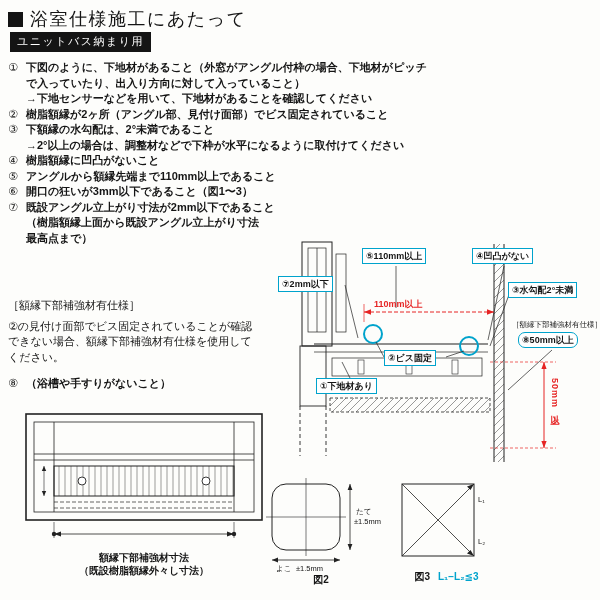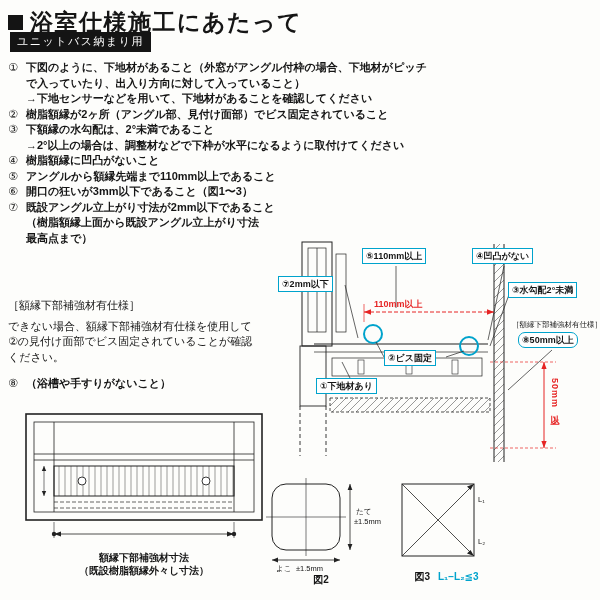--- a/index.html
+++ b/index.html
@@ -3,21 +3,21 @@
 <meta charset="utf-8">
 <style>
   * { margin:0; padding:0; box-sizing:border-box; }
   html,body { width:600px; height:600px; }
   body {
     position:relative; background:#fdfdfb; overflow:hidden;
     font-family:"Liberation Sans","DejaVu Sans",sans-serif; color:#151515;
   }
   .header { position:absolute; left:8px; top:7px; display:flex; align-items:center; gap:7px; }
   .title-bullet { width:15px; height:15px; background:#141414; flex:none; }
-  .page-title { font-size:23px; font-weight:bold; letter-spacing:1.5px; }
+  .page-title { font-size:18px; font-weight:normal; letter-spacing:1.5px; }
   .badge {
     position:absolute; left:10px; top:32px; background:#141414; color:#fff;
     font-size:11px; letter-spacing:1.5px; padding:2px 7px 3px;
   }
   .notes { position:absolute; left:8px; top:60px; width:588px; font-size:11px; line-height:15.5px; }
   .note { display:flex; }
   .note .num { flex:0 0 18px; }
   .note .nlines { flex:1;font-weight:bold; }
   .rei { position:absolute; left:8px; top:298px; width:256px; font-size:11px; line-height:15.5px; }
   .rei .heading { margin-bottom:5px; }
@@ -111,22 +111,22 @@
     <div class="nlines">
       <div>既設アングル立上がり寸法が2mm以下であること</div>
       <div>（樹脂額縁上面から既設アングル立上がり寸法</div>
       <div>最高点まで）</div>
     </div>
   </div>
 </div>
 
 <div class="rei">
   <div class="heading">［額縁下部補強材有仕様］</div>
+  <div>②の見付け面部でビス固定されていることが確認</div>
   <div>できない場合、額縁下部補強材有仕様を使用して</div>
-  <div>②の見付け面部でビス固定されていることが確認</div>
   <div>ください。</div>
   <div class="note item">
     <span class="num">⑧</span>
     <div class="nlines">
       <div>（浴槽や手すりがないこと）</div>
     </div>
   </div>
 </div>
 
 <div class="diagram">

